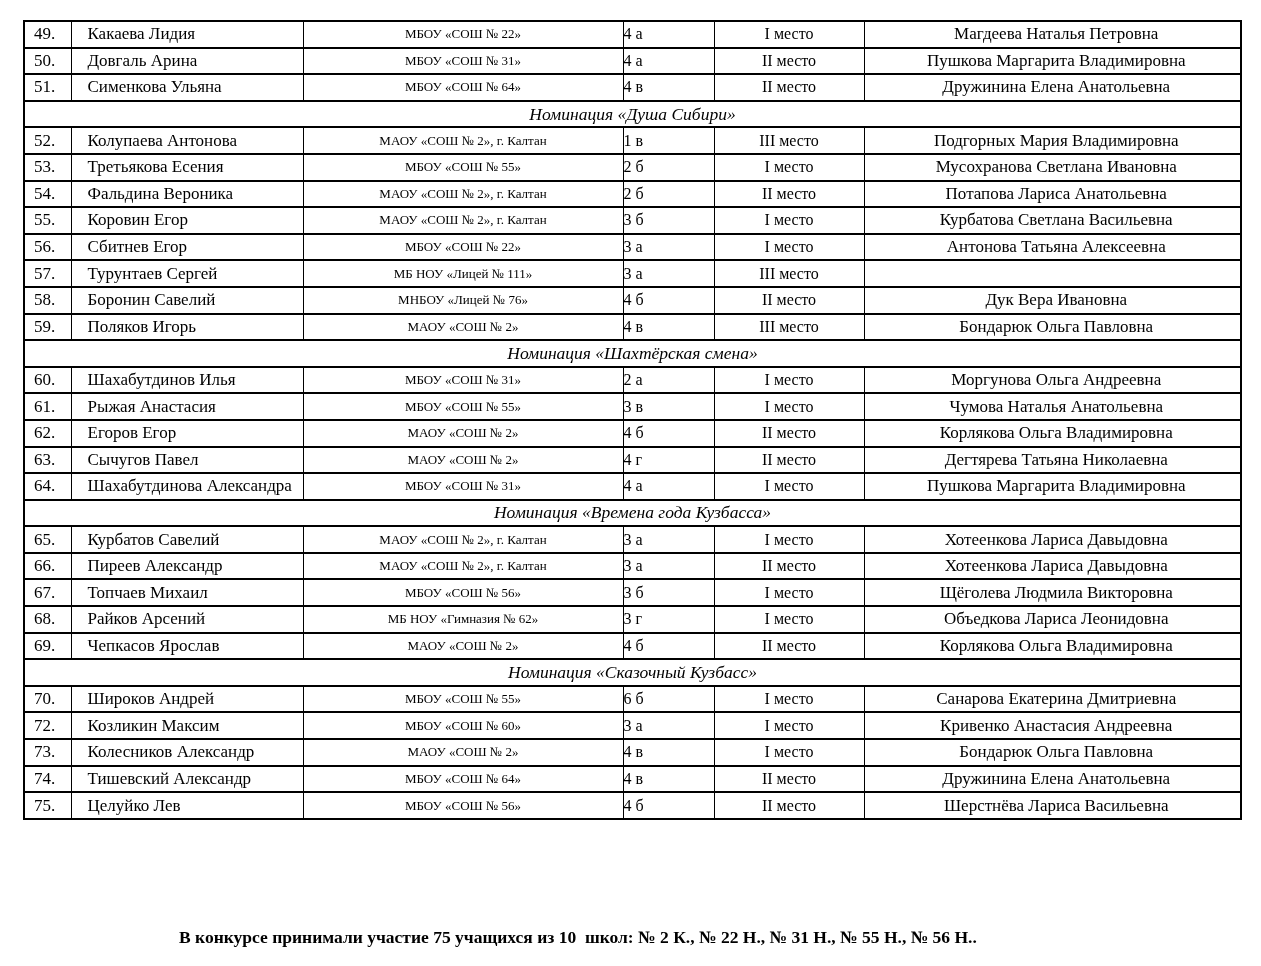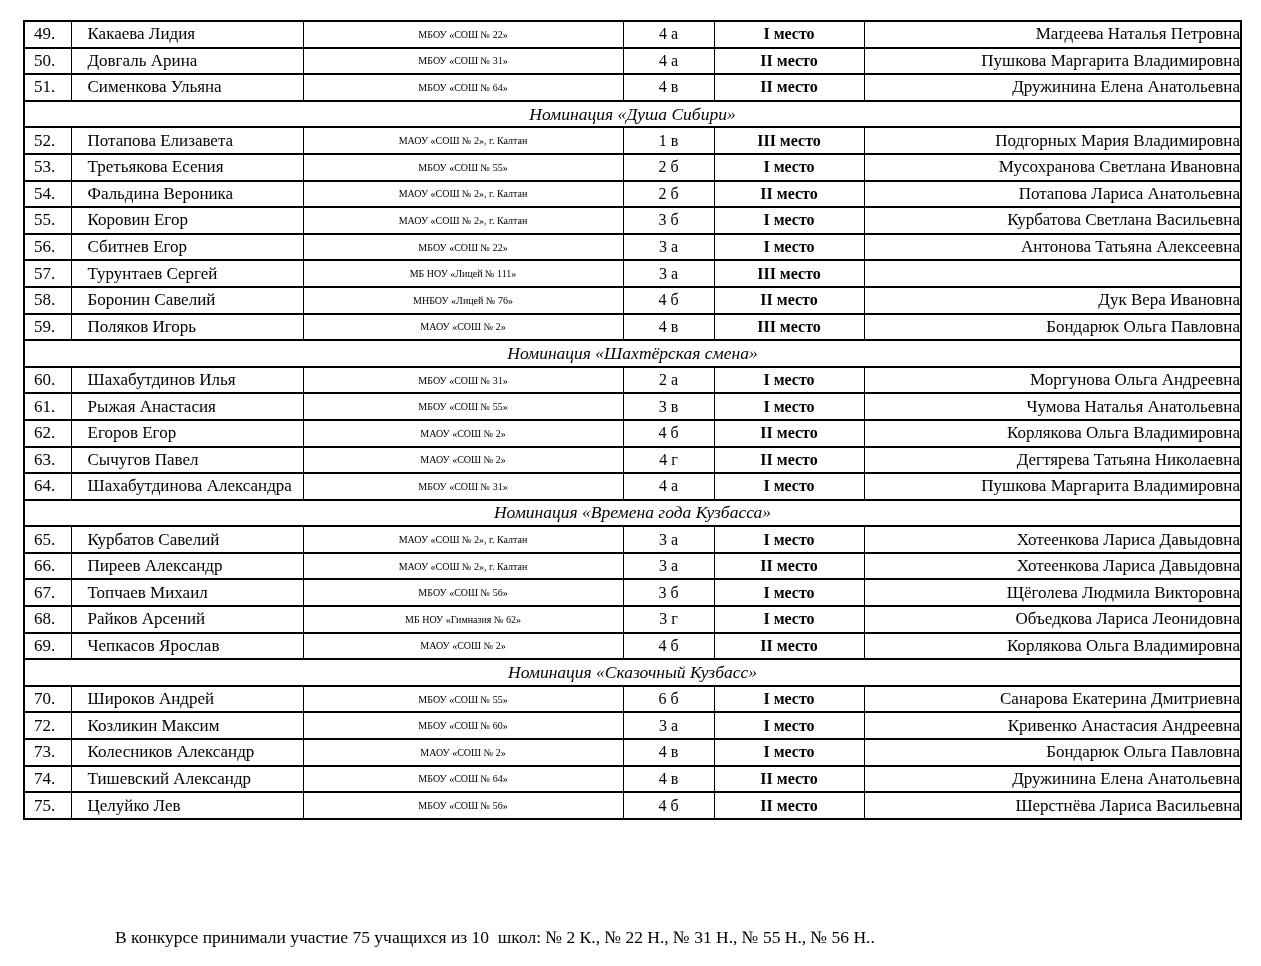--- a/index.html
+++ b/index.html
@@ -24,41 +24,41 @@
     border:1px solid #000;
     border-top-width:2px; border-bottom-width:2px;
     vertical-align:middle;
     overflow:hidden;
     white-space:nowrap;
   }
   table.results tr { height:26.6px; }
 
   td.c0 { font-size:17px; padding-left:9px; text-align:left; }
   td.c1 { font-size:17px; padding-left:16px; text-align:left; }
-  td.c2 { font-size:10px; text-align:center; }
-  td.c3 { font-size:16px; text-align:center; }
-  td.c4 { font-size:16px; text-align:center; font-weight:bold; }
-  td.c5 { font-size:17px; padding-left:8px; text-align:right; }
+  td.c2 { font-size:13px; text-align:center; }
+  td.c3 { font-size:16px; text-align:left; }
+  td.c4 { font-size:16px; text-align:center; font-weight:normal; }
+  td.c5 { font-size:17px; padding-left:8px; text-align:center; }
 
   td.section-cell {
     text-align:center;
     font-weight:normal;
     font-style:italic;
     font-size:17.5px;
   }
 
   .footer-paragraph {
     position:absolute;
     left:83px; top:875px;
     width:1100px;
     font-size:17.5px;
     line-height:25px;
     white-space:pre-wrap;
   }
-  .footer-line1 { margin-left:32px; }
+  .footer-line1 { margin-left:96px;font-weight:bold; }
 </style>
 </head>
 <body>
 
 <div class="page">
 
   <table class="results">
     <colgroup>
       <col style="width:47px">
       <col style="width:232px">
@@ -90,21 +90,21 @@
           <td class="c2">МБОУ «СОШ № 64»</td>
           <td class="c3">4 в</td>
           <td class="c4">II место</td>
           <td class="c5">Дружинина Елена Анатольевна</td>
         </tr>
         <tr>
           <td colspan="6" class="section-cell">Номинация «Душа Сибири»</td>
         </tr>
         <tr>
           <td class="c0">52.</td>
-          <td class="c1">Потапова Елизавета</td>
+          <td class="c1">Колупаева Антонова</td>
           <td class="c2">МАОУ «СОШ № 2», г. Калтан</td>
           <td class="c3">1 в</td>
           <td class="c4">III место</td>
           <td class="c5">Подгорных Мария Владимировна</td>
         </tr>
         <tr>
           <td class="c0">53.</td>
           <td class="c1">Третьякова Есения</td>
           <td class="c2">МБОУ «СОШ № 55»</td>
           <td class="c3">2 б</td>

